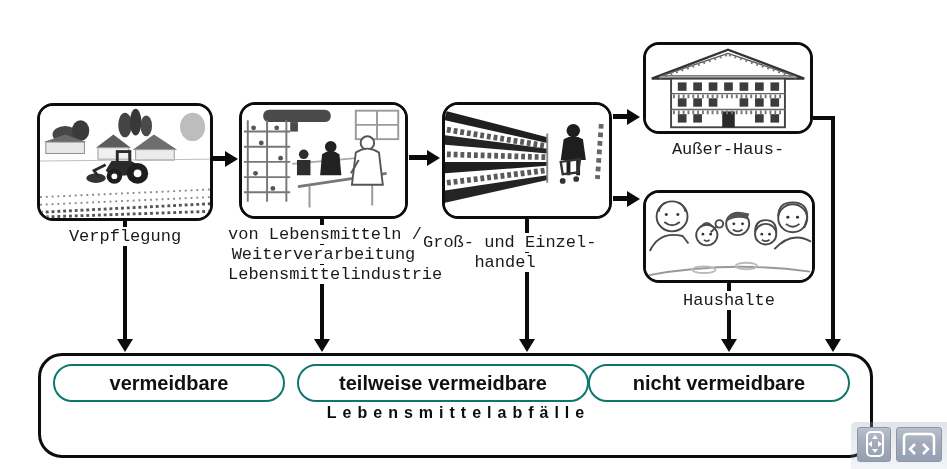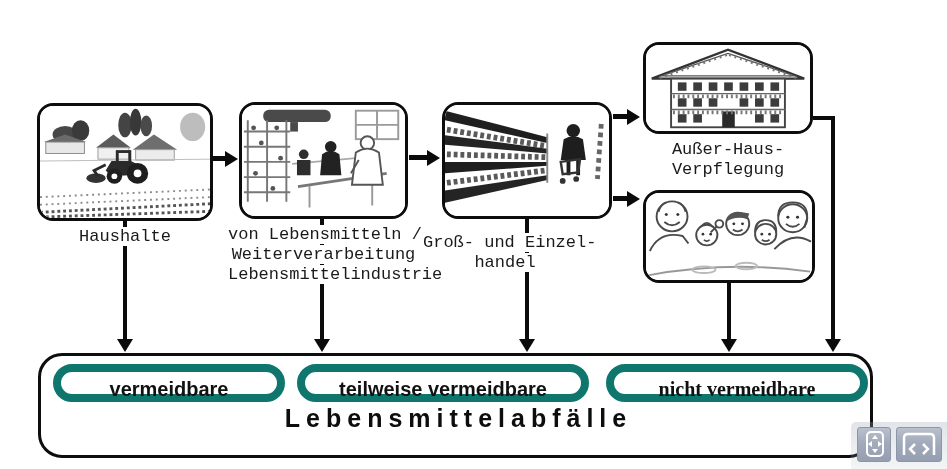--- a/index.html
+++ b/index.html
@@ -24,27 +24,27 @@
   .harrow{position:absolute;height:5px;background:#0b0b0b;z-index:2;}
   .harrow::after{content:"";position:absolute;right:-13px;top:-5px;width:0;height:0;
     border-top:8px solid transparent;border-bottom:8px solid transparent;border-left:13px solid #0b0b0b;}
   .hseg{position:absolute;height:4px;background:#0b0b0b;z-index:1;}
   
   .waste-box{
     position:absolute;left:38px;top:353px;width:835px;height:105px;border:3px solid #0d0d0d;
     border-radius:24px;background:#fff;box-sizing:border-box;z-index:1;
   }
   .pill{
-    position:absolute;top:364px;height:38px;border:8px solid #0f766e;border-radius:19px;
+    position:absolute;top:364px;height:38px;border:2px solid #0f766e;border-radius:19px;
     background:#fff;box-sizing:border-box;text-align:center;z-index:2;
     font-weight:bold;font-size:20px;line-height:34px;color:#111;
   }
   .waste-title{
     position:absolute;left:38px;top:404px;width:835px;text-align:center;z-index:2;
-    font-weight:bold;font-size:25px;letter-spacing:6px;color:#0d0d0d;
+    font-weight:bold;font-size:16px;letter-spacing:6px;color:#0d0d0d;
   }
   .waste-title span{margin-right:-6px;}
   
   .ctrl-panel{
     position:absolute;left:851px;top:422px;width:96px;height:47px;z-index:5;
     background:linear-gradient(180deg,rgba(158,166,182,0.30),rgba(158,166,182,0.12));
     border-radius:5px 0 0 0;
   }
   .ctrl-btn{
     position:absolute;top:5px;height:35px;border:1px solid #8d96a7;border-radius:3px;
@@ -98,21 +98,21 @@
       <path d="M68 68 l6 -10 h20 l8 4 v9 l-10 2 -18 1 z" fill="#2a2a2a"></path>
       <rect x="80" y="48" width="13" height="12" fill="none" stroke="#2a2a2a" stroke-width="3"></rect>
       <path d="M68 62 l-12 6 4 6" stroke="#2a2a2a" stroke-width="3" fill="none"></path>
       <circle cx="77" cy="74" r="8" fill="#1e1e1e"></circle>
         <circle cx="77" cy="74" r="3" fill="#fff"></circle>
       <circle cx="101" cy="71" r="11" fill="#1e1e1e"></circle>
         <circle cx="101" cy="71" r="4" fill="#fff"></circle>
     </svg>
   </div>
   <div class="node-label" style="left:37px;top:226px;width:176px;">
-    <span class="lbl-line">Haushalte</span>
+    <span class="lbl-line">Verpflegung</span>
   </div>
 
   <div class="node-box" style="left:239px;top:102px;width:169px;height:117px;">
     <svg viewBox="0 0 169 117" preserveAspectRatio="none">
       <rect width="169" height="117" fill="#fff"></rect>
       <rect x="22" y="5" width="70" height="13" rx="6" fill="#4a4a4a"></rect>
       <rect x="50" y="18" width="8" height="10" fill="#4a4a4a"></rect>
       <rect x="118" y="6" width="44" height="30" fill="none" stroke="#9a9a9a" stroke-width="2"></rect>
       <line x1="140" y1="6" x2="140" y2="36" stroke="#9a9a9a" stroke-width="2"></line>
       <line x1="118" y1="21" x2="162" y2="21" stroke="#9a9a9a" stroke-width="2"></line>
@@ -207,21 +207,20 @@
           <rect x="113" y="74" width="9" height="9"></rect>
           <rect x="129" y="74" width="9" height="9"></rect>
       </g>
       <rect x="79" y="71" width="13" height="17" fill="#2a2a2a"></rect>
       <line x1="28" y1="55" x2="142" y2="55" stroke="#777" stroke-width="4" stroke-dasharray="2 3"></line>
       <line x1="28" y1="72" x2="142" y2="72" stroke="#777" stroke-width="4" stroke-dasharray="2 3"></line>
     </svg>
   </div>
   <div class="node-label" style="left:643px;top:139px;width:170px;">
     <span class="lbl-line">Außer-Haus-</span>
-    <span class="lbl-line">Verpflegung</span>
   </div>
 
   <div class="node-box" style="left:643px;top:190px;width:172px;height:93px;">
     <svg viewBox="0 0 172 93" preserveAspectRatio="none">
       <rect width="172" height="93" fill="#fff"></rect>
       <g fill="#fff" stroke="#4a4a4a" stroke-width="2">
         <circle cx="27" cy="25" r="16"></circle>
         <circle cx="63" cy="45" r="11"></circle>
         <circle cx="95" cy="33" r="12"></circle>
         <circle cx="124" cy="44" r="11"></circle>
@@ -249,29 +248,32 @@
       <path d="M137 25 q0 -15 15 -15 q16 0 15 17 l-3 10" fill="none" stroke="#4a4a4a" stroke-width="2"></path>
       <circle cx="147" cy="26" r="1.6" fill="#333"></circle>
         <circle cx="157" cy="26" r="1.6" fill="#333"></circle>
       <path d="M145 33 q7 6 14 0" stroke="#4a4a4a" stroke-width="2" fill="none"></path>
       <path d="M133 60 q18 -20 38 -8" stroke="#4a4a4a" stroke-width="2" fill="none"></path>
       <path d="M2 88 q84 -16 168 -4" stroke="#999" stroke-width="2" fill="none"></path>
       <ellipse cx="60" cy="82" rx="12" ry="3.5" fill="none" stroke="#bbb" stroke-width="2"></ellipse>
       <ellipse cx="104" cy="78" rx="11" ry="3.5" fill="none" stroke="#bbb" stroke-width="2"></ellipse>
     </svg>
   </div>
+  <div class="node-label" style="left:643px;top:290px;width:172px;">
+    <span class="lbl-line">Haushalte</span>
+  </div>
 
   <div class="waste-box"></div>
   <div class="pill" style="left:53px;width:232px;">
     <span>vermeidbare</span>
   </div>
   <div class="pill" style="left:297px;width:292px;">
     <span>teilweise vermeidbare</span>
   </div>
-  <div class="pill" style="left:606px;width:262px;font-family:Liberation Serif, serif;">
+  <div class="pill" style="left:588px;width:262px;">
     <span>nicht vermeidbare</span>
   </div>
   <div class="waste-title">
     <span>Lebensmittelabfälle</span>
   </div>
 
   <div class="ctrl-panel">
     <button class="ctrl-btn" style="left:6px;width:34px;">
       <svg width="34" height="33" viewBox="0 0 34 33">
         <rect x="9" y="4" width="16" height="24" rx="4" fill="none" stroke="#fff" stroke-width="2"></rect>

